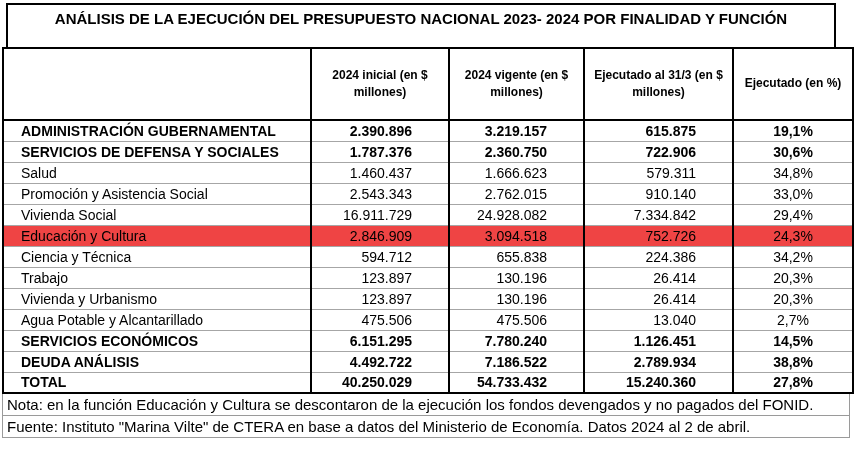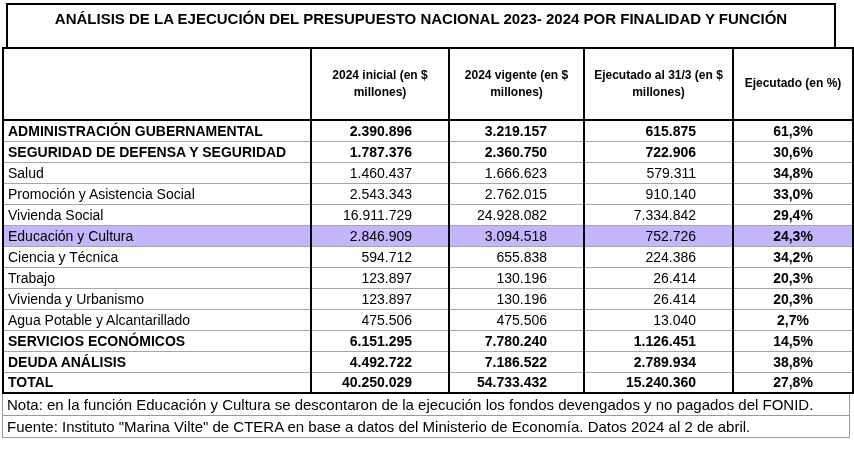--- a/index.html
+++ b/index.html
@@ -52,25 +52,25 @@
     white-space: normal;
     line-height: 1.45;
   }
   table.grid tbody td {
     height: 21px;
     border-top: 1px solid #a6a6a6;
     font-size: 14px;
     vertical-align: middle;
   }
   table.grid tbody tr:first-child td { border-top: none; }
-  td.c-label { text-align: left;  padding-left: 4px; }
+  td.c-label { text-align: left;  padding-left: 17px; }
   td.c-num   { text-align: right; padding-right: 36px; }
-  td.c-pct   { text-align: center; font-weight: bold; }
+  td.c-pct   { text-align: center; }
   tr.category td, tr.total td { font-weight: bold; }
-  tr.highlight td { background: #c4b5fd; }
+  tr.highlight td { background: #ef4444; }
   tr.total td { border-top: 2px solid #000000; }
   .note-row {
     margin-left: 2px;
     width: 848px;
     height: 22px;
     border: 1px solid #9a9a9a;
     border-top: none;
     font-size: 15px;
     line-height: 21px;
     padding-left: 4px;
@@ -101,24 +101,24 @@
         <th>Ejecutado al 31/3 (en $ millones)</th>
         <th>Ejecutado (en %)</th>
       </tr>
     </thead>
     <tbody id="rows">
         <tr class="category">
     <td class="c-label">ADMINISTRACIÓN GUBERNAMENTAL</td>
     <td class="c-num">2.390.896</td>
     <td class="c-num">3.219.157</td>
     <td class="c-num">615.875</td>
-    <td class="c-pct">61,3%</td>
-  </tr>
-        <tr class="category">
-    <td class="c-label">SEGURIDAD DE DEFENSA Y SEGURIDAD</td>
+    <td class="c-pct">19,1%</td>
+  </tr>
+        <tr class="category">
+    <td class="c-label">SERVICIOS DE DEFENSA Y SOCIALES</td>
     <td class="c-num">1.787.376</td>
     <td class="c-num">2.360.750</td>
     <td class="c-num">722.906</td>
     <td class="c-pct">30,6%</td>
   </tr>
         <tr class="function">
     <td class="c-label">Salud</td>
     <td class="c-num">1.460.437</td>
     <td class="c-num">1.666.623</td>
     <td class="c-num">579.311</td>

